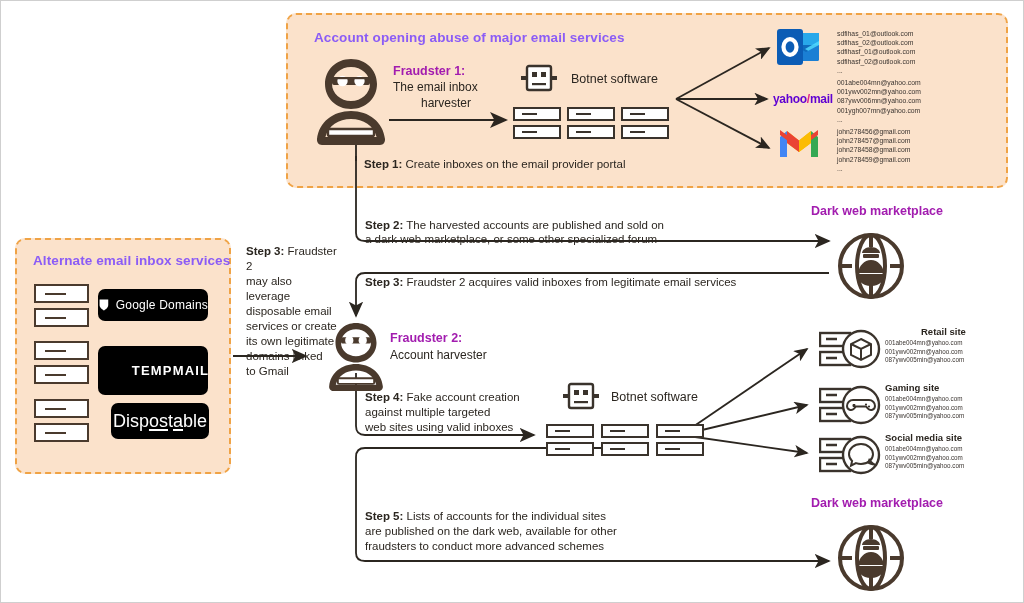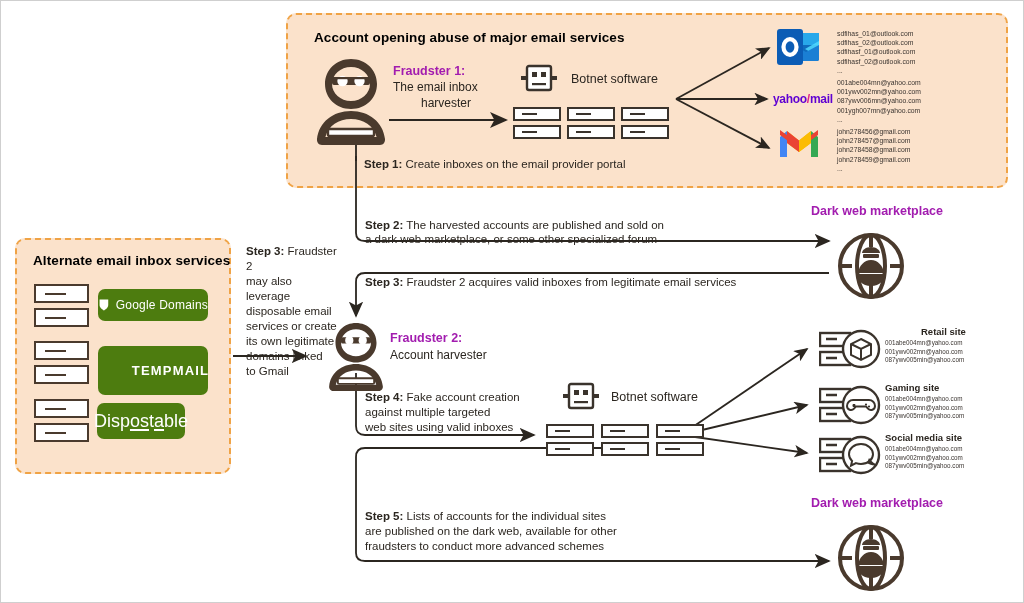--- a/index.html
+++ b/index.html
@@ -8,36 +8,36 @@
   #stage{position:absolute;inset:0;width:1024px;height:603px;
          border:1px solid #cfcfcf;box-sizing:border-box;background:#fff;}
 
   .abs{position:absolute;}
 
   
   .panel{position:absolute;background:#fbe2cb;border:2px dashed #f0a345;border-radius:10px;box-sizing:border-box;}
   #panel-top{left:285px;top:12px;width:722px;height:175px;}
   #panel-left{left:14px;top:237px;width:216px;height:236px;}
 
-  .panel-title{position:absolute;font-weight:bold;font-size:13.5px;color:#000000;letter-spacing:.1px;}
+  .panel-title{position:absolute;font-weight:bold;font-size:13.5px;color:#8b5cf6;letter-spacing:.1px;}
 
   
   .txt{position:absolute;font-size:11.5px;line-height:14px;color:#2b2620;}
   .txt b{font-weight:bold;}
   .heading{position:absolute;font-weight:bold;font-size:12.5px;color:#a21caf;}
   .mono-list{position:absolute;font-size:6.8px;line-height:9.2px;color:#3a3430;white-space:pre-line;
              font-family:"Liberation Sans",sans-serif;}
   .site-emails{position:absolute;font-size:6.3px;line-height:8.6px;color:#3a3430;white-space:pre-line;}
   .site-title{position:absolute;font-weight:bold;font-size:9.5px;color:#2b2620;}
 
   
   svg.layer{position:absolute;left:0;top:0;width:1024px;height:603px;overflow:visible;pointer-events:none;}
 
   
-  .brandbtn{position:absolute;background:#4d7c0f;border-radius:7px;display:flex;align-items:center;
+  .brandbtn{position:absolute;background:#000000;border-radius:7px;display:flex;align-items:center;
             justify-content:center;gap:6px;color:#fff;}
   .brandbtn .bname{font-size:12px;letter-spacing:.2px;white-space:nowrap;}
   .tm .bname{font-weight:bold;font-size:13px;letter-spacing:1.2px;}
   .dp .bname{font-size:18px;letter-spacing:0;}
   .dp .bname u{text-decoration-thickness:1.5px;text-underline-offset:2px;}
   .env{position:absolute;box-sizing:border-box;border:2.5px solid #4a3a2d;background:#fff;}
   .env:after{content:"";position:absolute;left:18%;top:45%;width:40%;height:2.5px;background:#4a3a2d;}
 
   
   .doc{position:absolute;box-sizing:border-box;border:2px solid #3a332c;background:#fff;}
@@ -193,21 +193,21 @@
   </div>
 
   <div class="brandbtn tm" style="left:97px;top:345px;width:110px;height:49px;gap:35px;">
     <svg width="20" height="15" viewBox="0 0 20 15">
       <rect x="0.5" y="0.5" width="19" height="14" rx="1.5" fill="#fff"></rect>
       <path d="M1.5 2 L10 8.5 L18.5 2" fill="none" stroke="#4a3a2d" stroke-width="2"></path>
     </svg>
     <span class="bname">TEMPMAIL</span>
   </div>
 
-  <div class="brandbtn dp" style="left:96px;top:402px;width:88px;height:36px;">
+  <div class="brandbtn dp" style="left:110px;top:402px;width:98px;height:36px;">
     <span class="bname">Disp<u>os</u>t<u>a</u>ble</span>
   </div>
 
   <div class="txt" style="left:245px;top:243px;width:92px;line-height:15px;">
     <b><span>Step 3:</span></b> <span>Fraudster 2</span><br>
     <span>may also leverage</span><br>
     <span>disposable email</span><br>
     <span>services or create</span><br>
     <span>its own legitimate</span><br>
     <span>domains linked</span><br>

